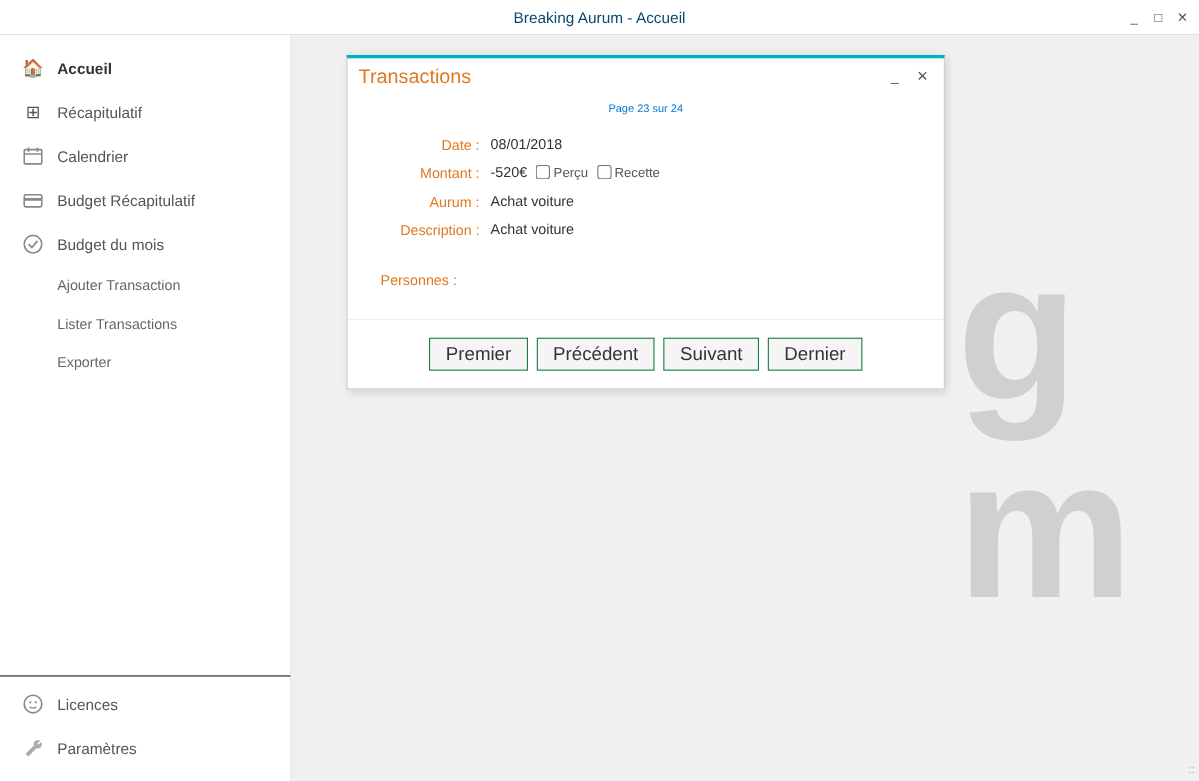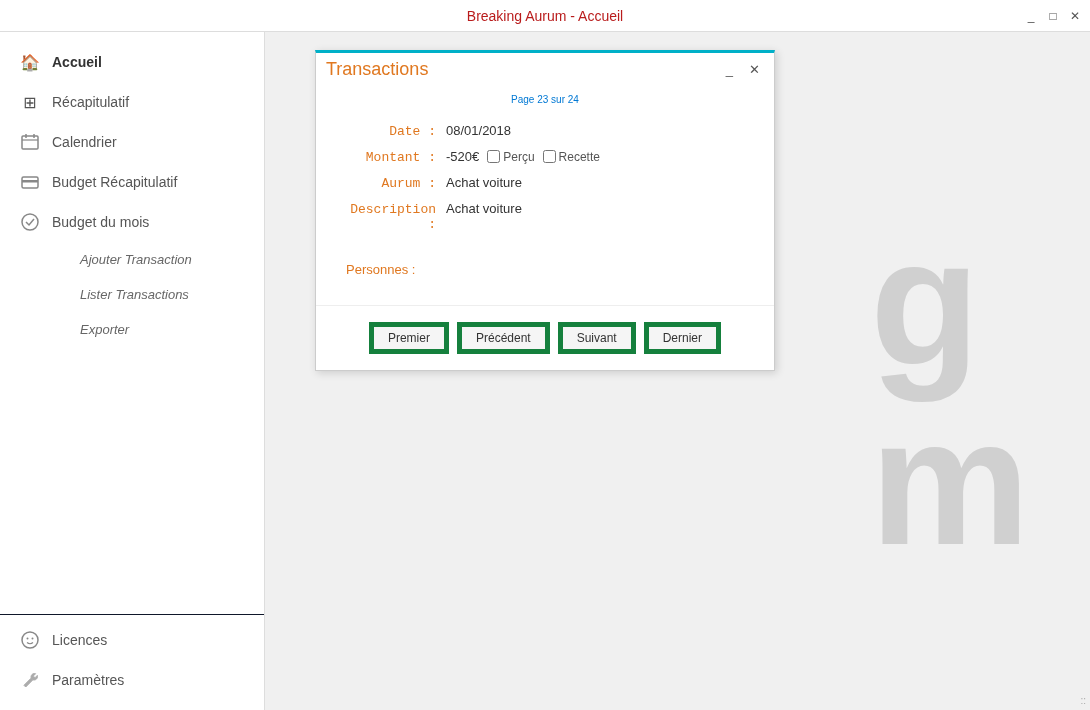--- a/index.html
+++ b/index.html
@@ -21,21 +21,21 @@
       display: flex;
       align-items: center;
       justify-content: space-between;
       padding: 0 8px;
     }
     .title-bar-title {
       position: absolute;
       left: 50%;
       transform: translateX(-50%);
       font-size: 14px;
-      color: #b91c1c;
+      color: #0c4a6e;
     }
     .title-bar-controls {
       display: flex;
       gap: 8px;
       margin-left: auto;
       align-items: center;
     }
     .title-bar-btn {
       width: 14px;
       height: 14px;
@@ -71,24 +71,23 @@
       cursor: pointer;
       font-size: 14px;
       color: #555;
       gap: 12px;
     }
     .sidebar-item.active {
       color: #333;
       font-weight: bold;
     }
     .sidebar-item.sub {
-      padding-left: 80px;
+      padding-left: 52px;
       font-size: 13px;
       color: #666;
-      font-style: italic;
     }
     .sidebar-icon {
       width: 20px;
       height: 20px;
       display: flex;
       align-items: center;
       justify-content: center;
       font-size: 16px;
       flex-shrink: 0;
     }
@@ -122,21 +121,21 @@
       line-height: 1;
       user-select: none;
       pointer-events: none;
     }
 
     
     .dialog {
       position: absolute;
       top: 18px;
       left: 50px;
-      width: 460px;
+      width: 544px;
       background: #ffffff;
       border: 1px solid #ccc;
       border-top: 3px solid #00b0c8;
       box-shadow: 2px 2px 8px rgba(0,0,0,0.15);
     }
     .dialog-titlebar {
       display: flex;
       align-items: center;
       justify-content: space-between;
       padding: 6px 10px 4px;
@@ -174,21 +173,20 @@
       margin-bottom: 10px;
       font-size: 13px;
     }
     .field-label {
       color: #e07820;
       width: 100px;
       flex-shrink: 0;
       text-align: right;
       padding-right: 10px;
       margin-top: 1px;
-      font-family: Liberation Mono, monospace;
     }
     .field-value {
       color: #333;
       flex: 1;
     }
     .field-row {
       display: flex;
       align-items: center;
       gap: 8px;
     }
@@ -214,22 +212,22 @@
     }
     .dialog-footer {
       display: flex;
       justify-content: center;
       gap: 8px;
       padding: 16px 10px 16px;
       border-top: 1px solid #eee;
     }
     .footer-btn {
       padding: 4px 14px;
-      font-size: 12px;
-      border: 5px solid #15803d;
+      font-size: 17px;
+      border: 1px solid #15803d;
       background: #f5f5f5;
       cursor: pointer;
       min-width: 60px;
       color: #333;
     }
 
     
     .resize-corner {
       position: absolute;
       bottom: 4px;

